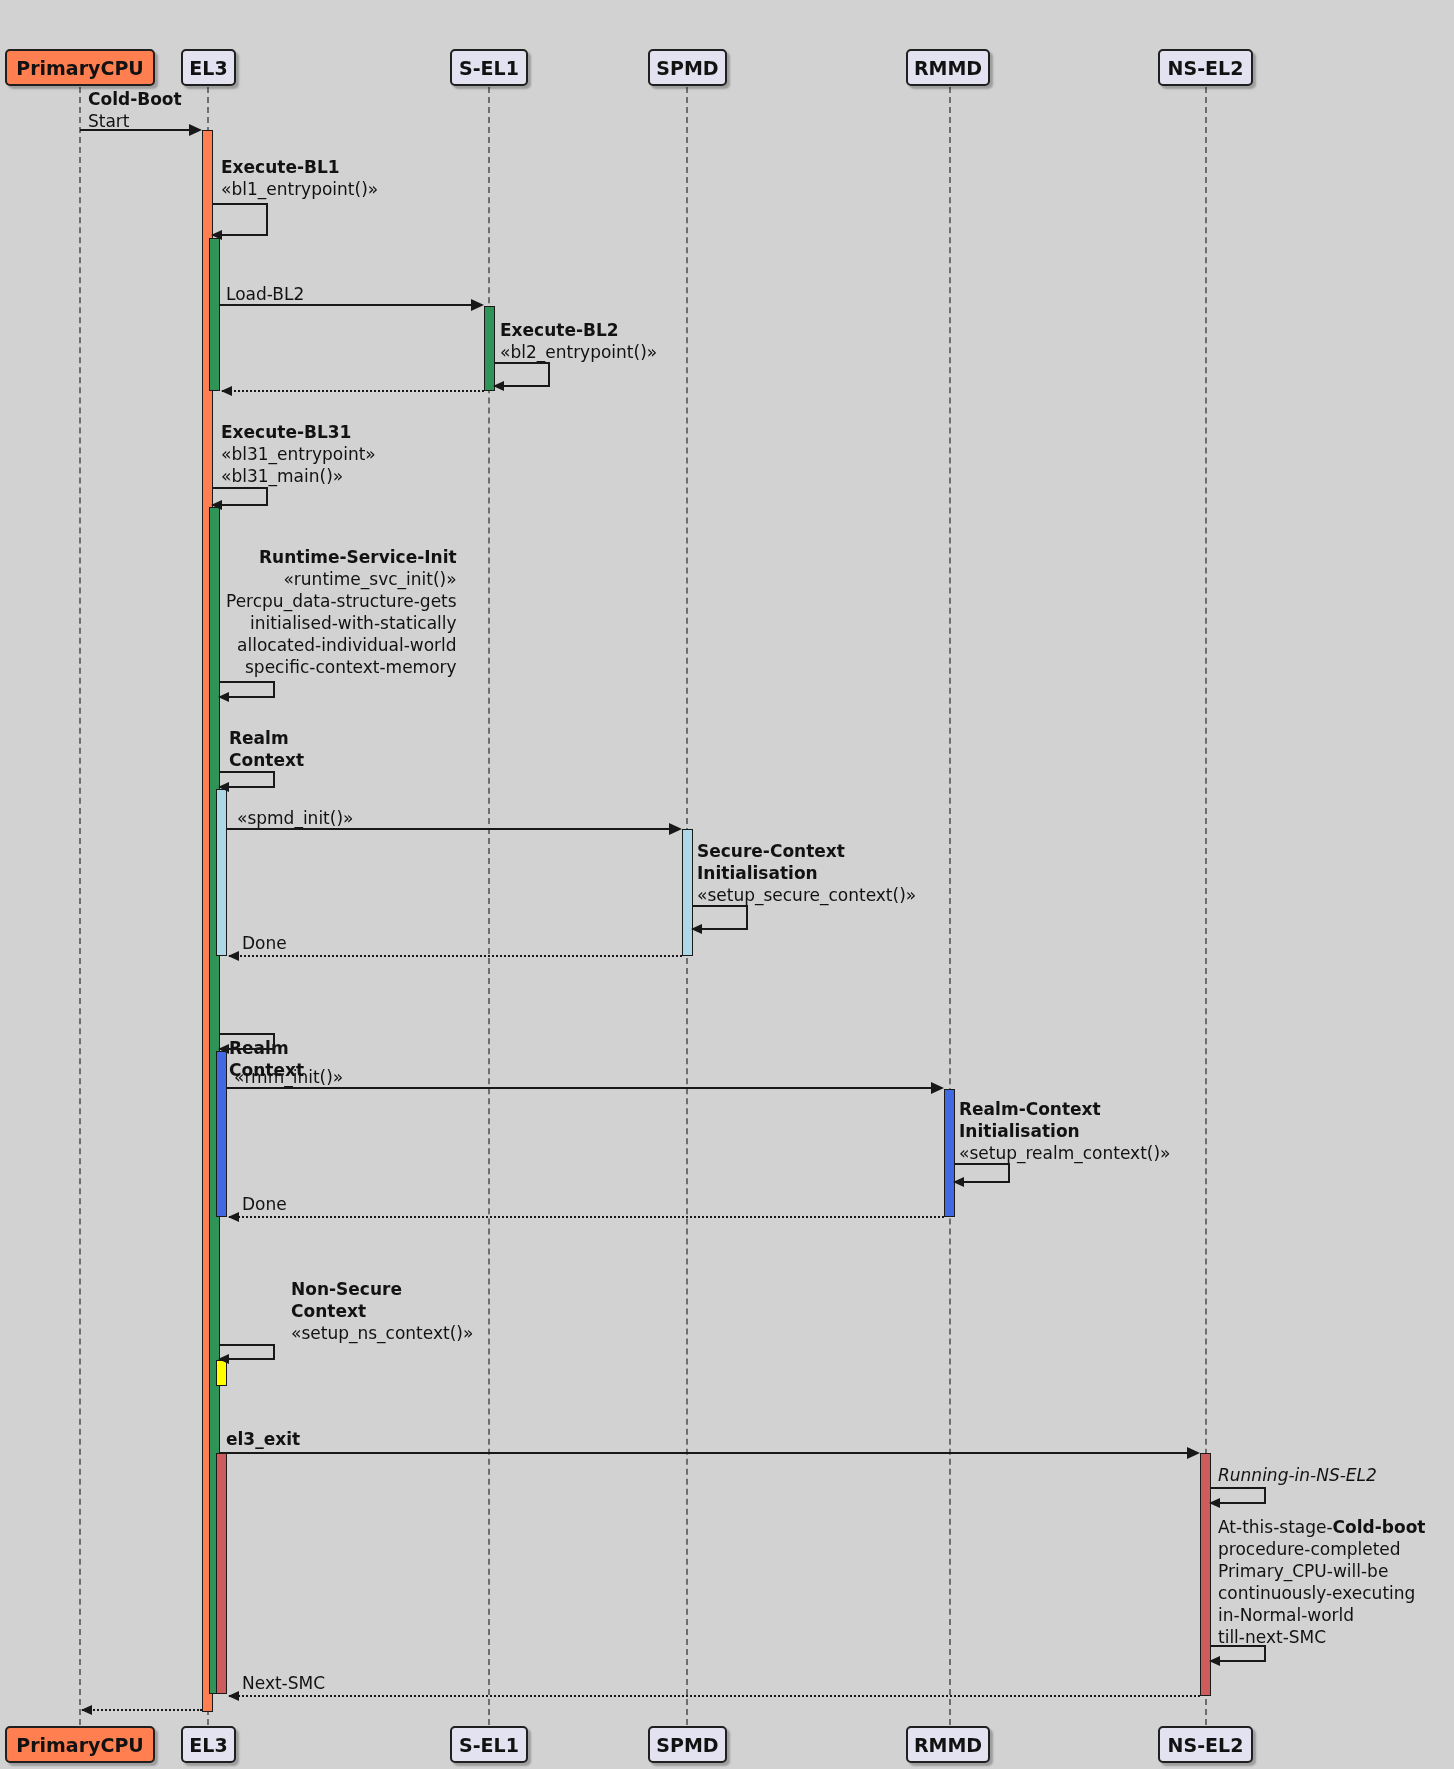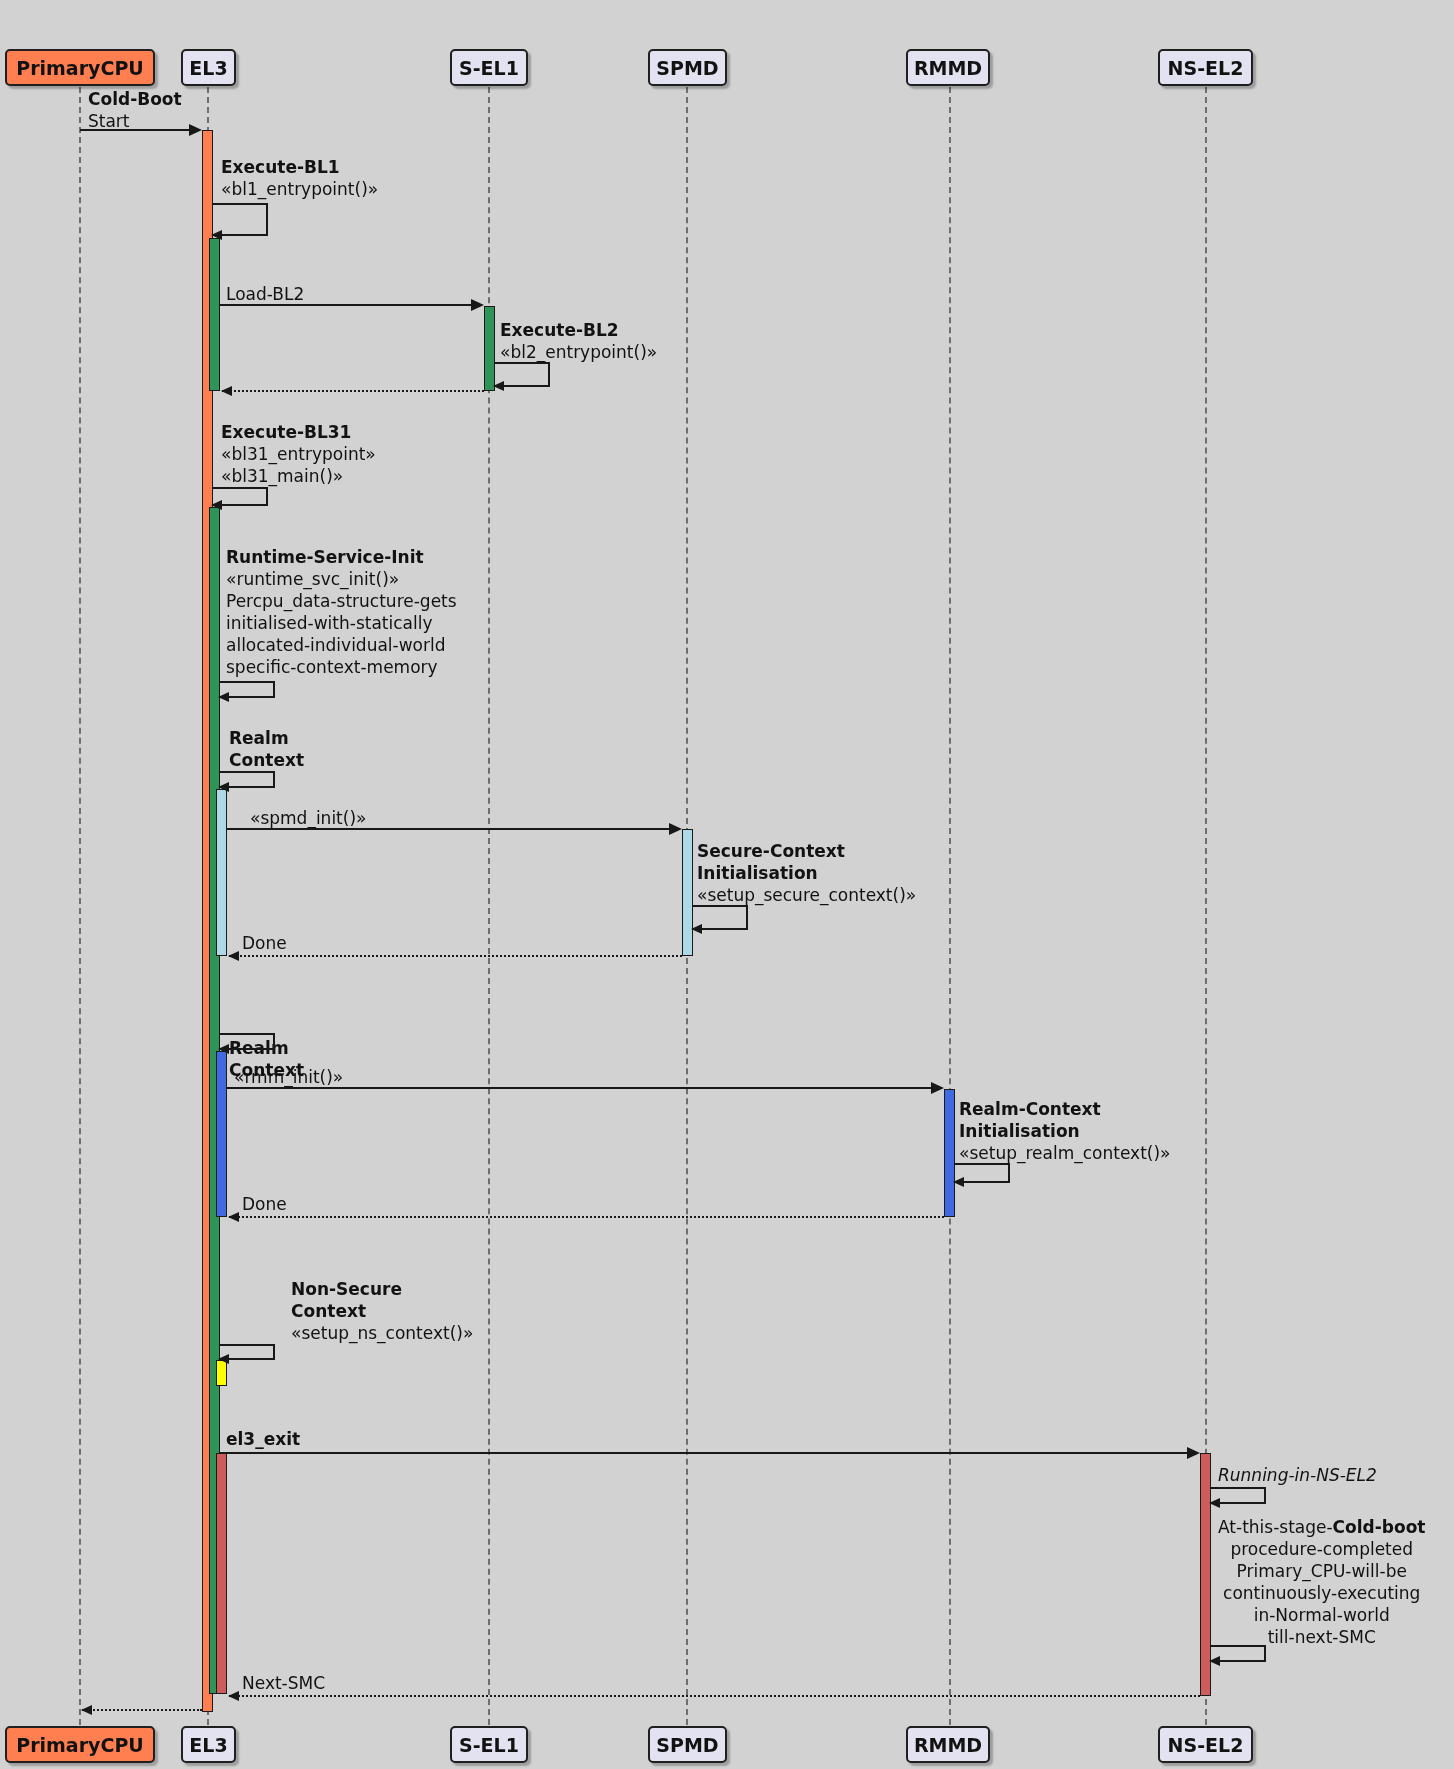--- a/index.html
+++ b/index.html
@@ -151,41 +151,41 @@
 
   <div class="msg" style="left:221px;top:421px;">
     <div class="b">Execute-BL31</div>
     <div>«bl31_entrypoint»</div>
     <div>«bl31_main()»</div>
   </div>
   <div class="loop" style="left:213px;top:487px;height:19px;">
       <span class="head"></span>
     </div>
 
-  <div class="msg" style="left:226px;top:546px;">
+  <div class="msg" style="left:226px;top:546px;text-align:right;">
     <div class="b">Runtime-Service-Init</div>
     <div>«runtime_svc_init()»</div>
     <div>Percpu_data-structure-gets</div>
     <div>initialised-with-statically</div>
     <div>allocated-individual-world</div>
     <div>specific-context-memory</div>
   </div>
   <div class="loop" style="left:220px;top:681px;height:17px;">
       <span class="head"></span>
     </div>
 
   <div class="msg" style="left:229px;top:727px;">
     <div class="b">Realm</div>
     <div class="b">Context</div>
   </div>
   <div class="loop" style="left:220px;top:771px;height:17px;">
       <span class="head"></span>
     </div>
 
-  <div class="msg" style="left:250px;top:807px;">
+  <div class="msg" style="left:237px;top:807px;">
     <div>«spmd_init()»</div>
   </div>
   <div class="arrow" style="left:227px;top:828px;width:444px;"></div>
   <div class="head r" style="left:669px;top:823px;"></div>
 
   <div class="msg" style="left:697px;top:840px;">
     <div class="b">Secure-Context</div>
     <div class="b">Initialisation</div>
     <div>«setup_secure_context()»</div>
   </div>
@@ -243,21 +243,21 @@
   <div class="arrow" style="left:220px;top:1452px;width:969px;"></div>
   <div class="head r" style="left:1187px;top:1447px;"></div>
 
   <div class="msg" style="left:1218px;top:1464px;font-style:italic;">
     <div>Running-in-NS-EL2</div>
   </div>
   <div class="loop" style="left:1211px;top:1487px;height:17px;">
       <span class="head"></span>
     </div>
 
-  <div class="msg" style="left:1218px;top:1516px;text-align:center;">
+  <div class="msg" style="left:1218px;top:1516px;">
     <div><span>At-this-stage-</span><span class="b">Cold-boot</span></div>
     <div>procedure-completed</div>
     <div>Primary_CPU-will-be</div>
     <div>continuously-executing</div>
     <div>in-Normal-world</div>
     <div>till-next-SMC</div>
   </div>
   <div class="loop" style="left:1211px;top:1645px;height:17px;">
       <span class="head"></span>
     </div>

